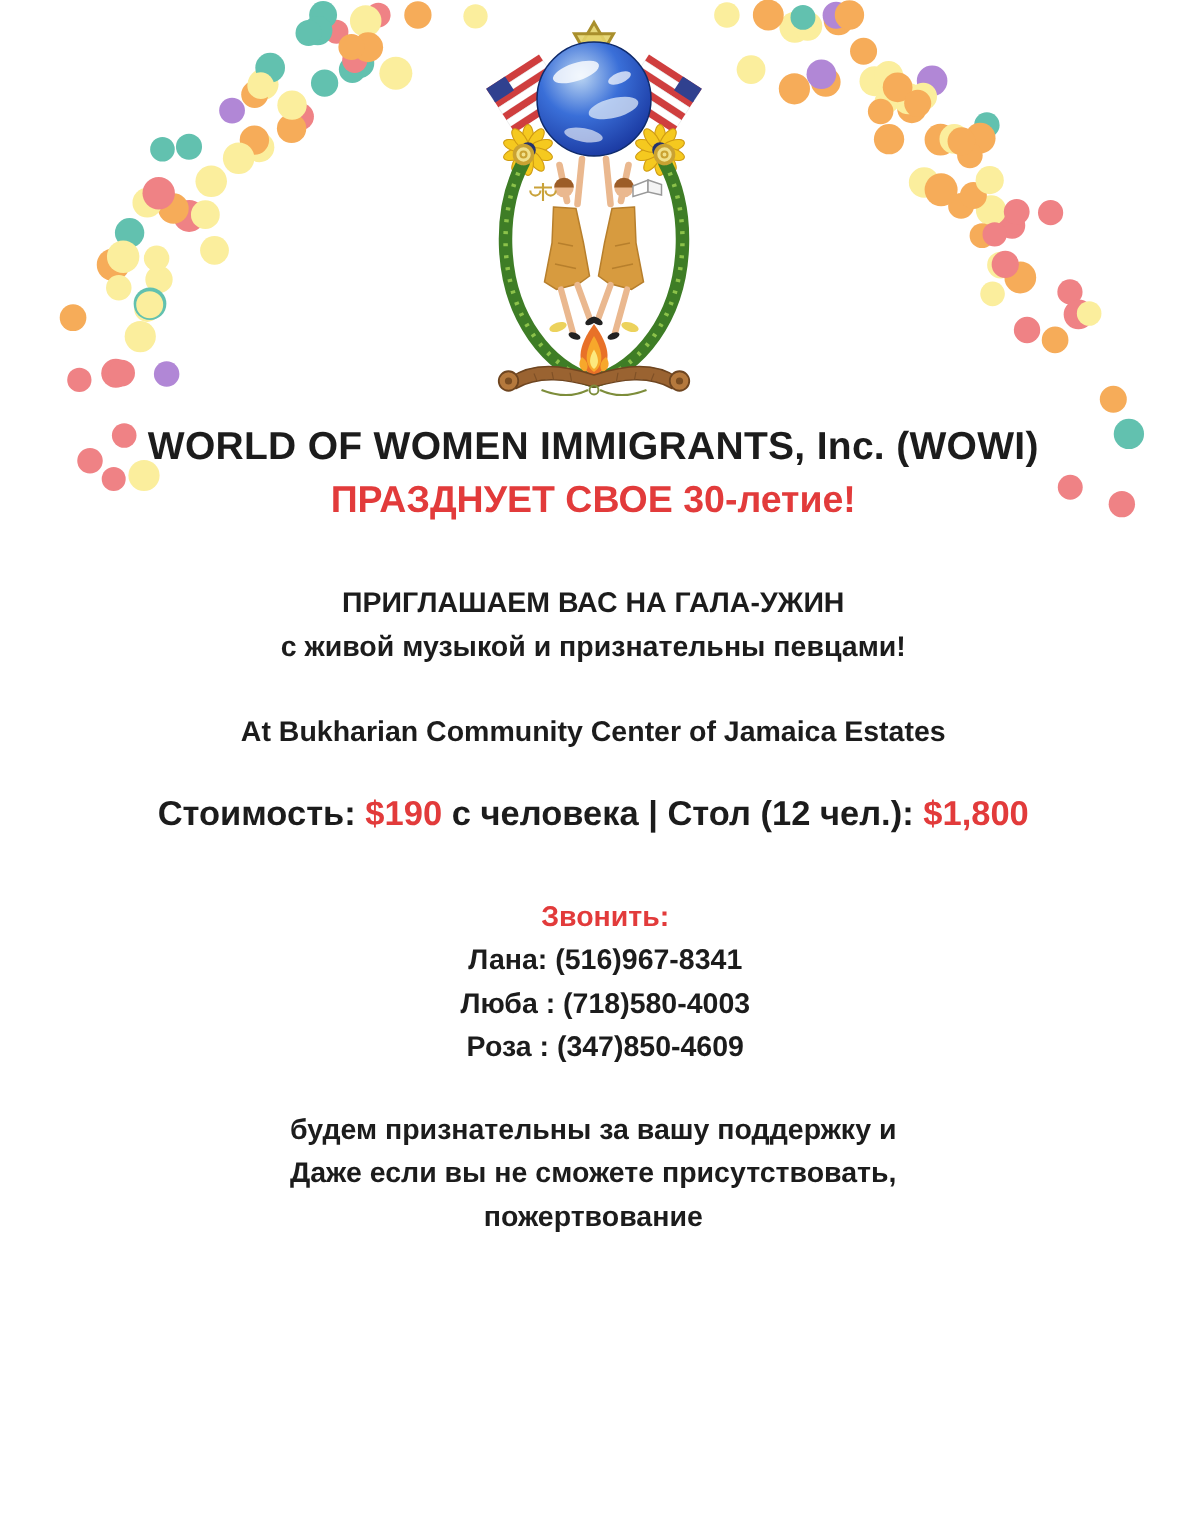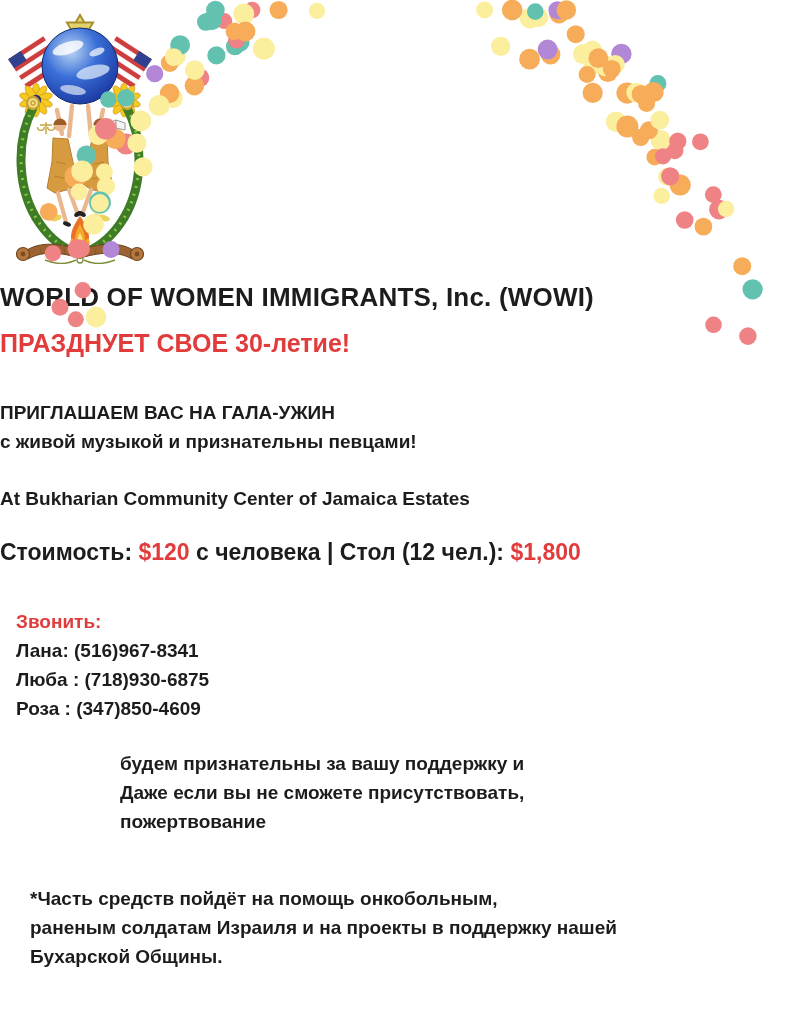--- a/index.html
+++ b/index.html
@@ -3,24 +3,24 @@
 <meta charset="utf-8">
 <style>
   html,body{margin:0;padding:0;}
   body{
     width:791px;height:1024px;position:relative;overflow:hidden;
     background:#ffffff;
     font-family:"Liberation Sans", sans-serif;
     font-weight:700;color:#1c1c1c;
   }
   .confetti{position:absolute;top:0;left:0;pointer-events:none;}
-  .flyer{position:relative;width:791px;height:736px;text-align:left;}
+  .flyer{position:relative;width:791px;height:736px;text-align:center;}
   .logo-wrap{padding-top:12px;line-height:0;}
   h1.org-title{margin:18px 0 0;font-size:26px;line-height:30px;letter-spacing:.2px;}
-  h2.anniv{margin:16px 0 0;font-size:25px;line-height:30px;}
+  h2.anniv{margin:6px 0 0;font-size:25px;line-height:30px;}
   .red{color:#e23b3b;}
   .block p{margin:0;font-size:19px;line-height:29px;}
   .invitation{margin-top:40px;}
   .venue{margin-top:28px;}
   .venue p{line-height:30px;margin-top:11px;}
   .pricing{margin-top:24px;font-size:23px;line-height:30px;}
   .pricing p{font-size:23px;}
   .contacts{margin-top:40px;padding-left:16px;}
   .support{margin-top:26px;}
   .support p{padding:0 120px;}
@@ -261,36 +261,31 @@
     <p>ПРИГЛАШАЕМ ВАС НА ГАЛА-УЖИН</p>
     <p>с живой музыкой и признательны певцами!</p>
   </div>
 
   <div class="block venue">
     <p>At Bukharian Community Center of Jamaica Estates</p>
   </div>
 
   <div class="block pricing">
     <p>
-      <span>Стоимость: </span><span class="red">$120</span><span> с человека | Стол (12 чел.): </span><span class="red">$1,800</span>
+      <span>Стоимость: </span><span class="red">$190</span><span> с человека | Стол (12 чел.): </span><span class="red">$1,800</span>
     </p>
   </div>
 
   <div class="block contacts">
     <p class="red">Звонить:</p>
     <p>Лана: (516)967-8341</p>
-    <p>Люба : (718)930-6875</p>
+    <p>Люба : (718)580-4003</p>
     <p>Роза : (347)850-4609</p>
   </div>
 
   <div class="block support">
     <p>будем признательны за вашу поддержку и</p>
     <p>Даже если вы не сможете присутствовать,</p>
     <p>пожертвование</p>
   </div>
 
-  <div class="block footnote">
-    <p>*Часть средств пойдёт на помощь онкобольным,</p>
-    <p>раненым солдатам Израиля и на проекты в поддержку нашей</p>
-    <p>Бухарской Общины.</p>
-  </div>
 
 </div>
 
 </body></html>

